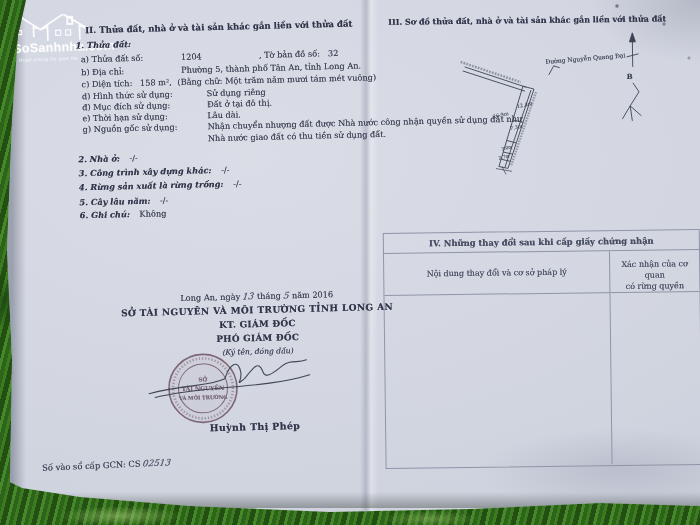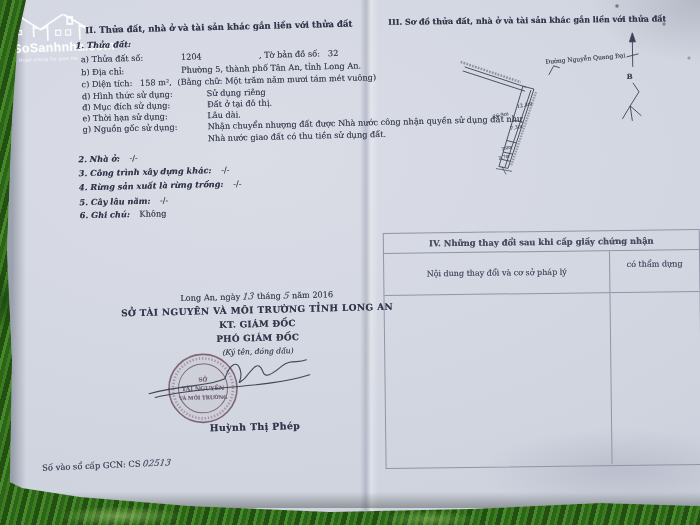--- a/index.html
+++ b/index.html
@@ -221,21 +221,22 @@
           <text x="50" y="122" font-size="4.4" transform="rotate(-12 50 122)">3.0m</text>
           <text x="47" y="131" font-size="4.4" transform="rotate(-12 47 131)">2.7m</text>
         </g>
       </svg>
 
       <div id="table4">
         <div class="t-title">IV. Những thay đổi sau khi cấp giấy chứng nhận</div>
         <div class="t-head">
           <div class="t-c1">Nội dung thay đổi và cơ sở pháp lý</div>
           <div class="t-c2">
-            <div>có thẩm dựng</div>
+            <div>Xác nhận của cơ quan</div>
+            <div>có rừng quyền</div>
           </div>
         </div>
         <div class="t-body">
           <div class="t-b1"></div>
           <div class="t-b2"></div>
         </div>
       </div>
     </div>
 
   </div>

